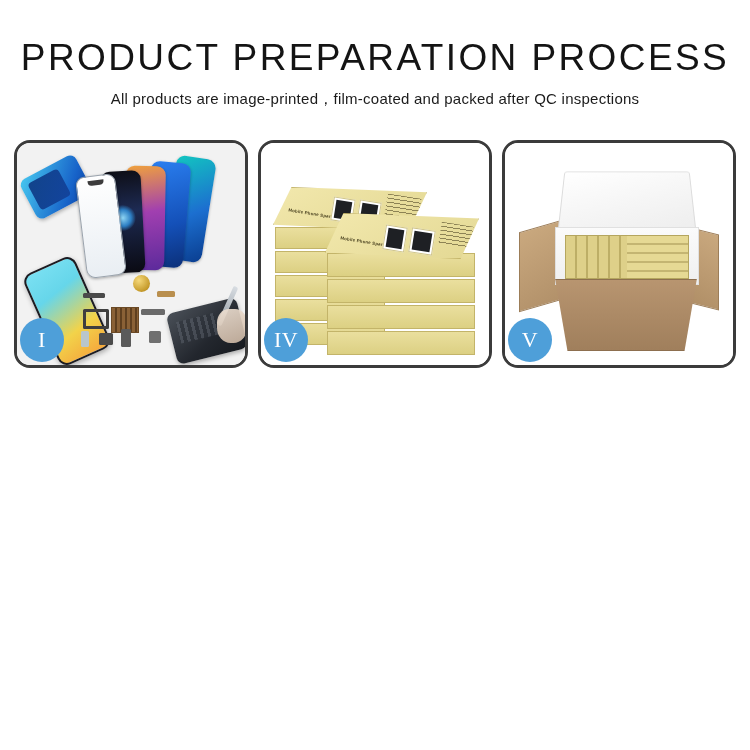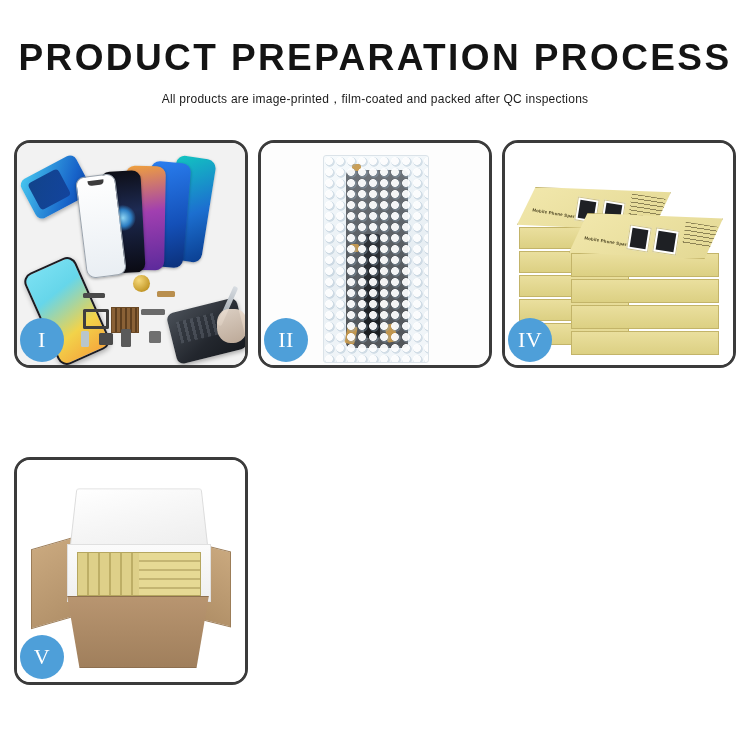--- a/index.html
+++ b/index.html
@@ -7,24 +7,24 @@
     width:750px;height:750px;background:#ffffff;
     font-family:"Liberation Sans","DejaVu Sans",sans-serif;
     overflow:hidden;position:relative;
   }
   .page{width:750px;height:750px;position:relative;}
 
   
   .header{text-align:center;padding-top:36px;}
   .title{
     font-size:37px;line-height:44px;color:#141414;
-    letter-spacing:2.4px;font-weight:700;white-space:nowrap;
+    letter-spacing:2.4px;font-weight:400;white-space:nowrap;
   }
   .subtitle{
-    font-size:12px;line-height:20px;color:#1b1b1b;
+    font-size:15px;line-height:20px;color:#1b1b1b;
     letter-spacing:.25px;margin-top:9px;white-space:nowrap;
   }
 
   
   .grid{
     position:absolute;left:14px;top:140px;
     width:722px;
     display:grid;
     grid-template-columns:repeat(3,234px);
     grid-template-rows:228px 228px;
@@ -278,36 +278,20 @@
             <div class="pt" style="left:74px;top:52px;width:12px;height:12px;background:#707070;"></div>
             <div class="chassis"></div>
             <div class="tool"></div>
             <div class="hand"></div>
           </div>
         </div>
       </div>
       <div class="badge">I</div>
     </div>
 
-    <div class="panel">
-      <div class="panel-inner p2">
-        <div class="scene">
-          <div class="bubble-pack">
-            <div class="inner-part"></div>
-            <div class="flex-strip"></div>
-            <div class="gold" style="left:28px;top:8px;width:9px;height:7px;"></div>
-            <div class="gold" style="left:26px;top:88px;width:9px;height:8px;"></div>
-            <div class="gold" style="left:22px;top:170px;width:10px;height:18px;transform:rotate(12deg);"></div>
-            <div class="gold" style="left:62px;top:168px;width:10px;height:18px;transform:rotate(-10deg);"></div>
-            <div class="bubbles"></div>
-          </div>
-        </div>
-      </div>
-      <div class="badge">II</div>
-    </div>
 
 
     <div class="panel">
       <div class="panel-inner p4">
         <div class="scene">
           <div class="stack">
 
             <div class="sb" style="left:10px;top:62px;width:108px;height:20px;"></div>
             <div class="sb" style="left:10px;top:86px;width:108px;height:20px;"></div>
             <div class="sb" style="left:10px;top:110px;width:108px;height:20px;"></div>

